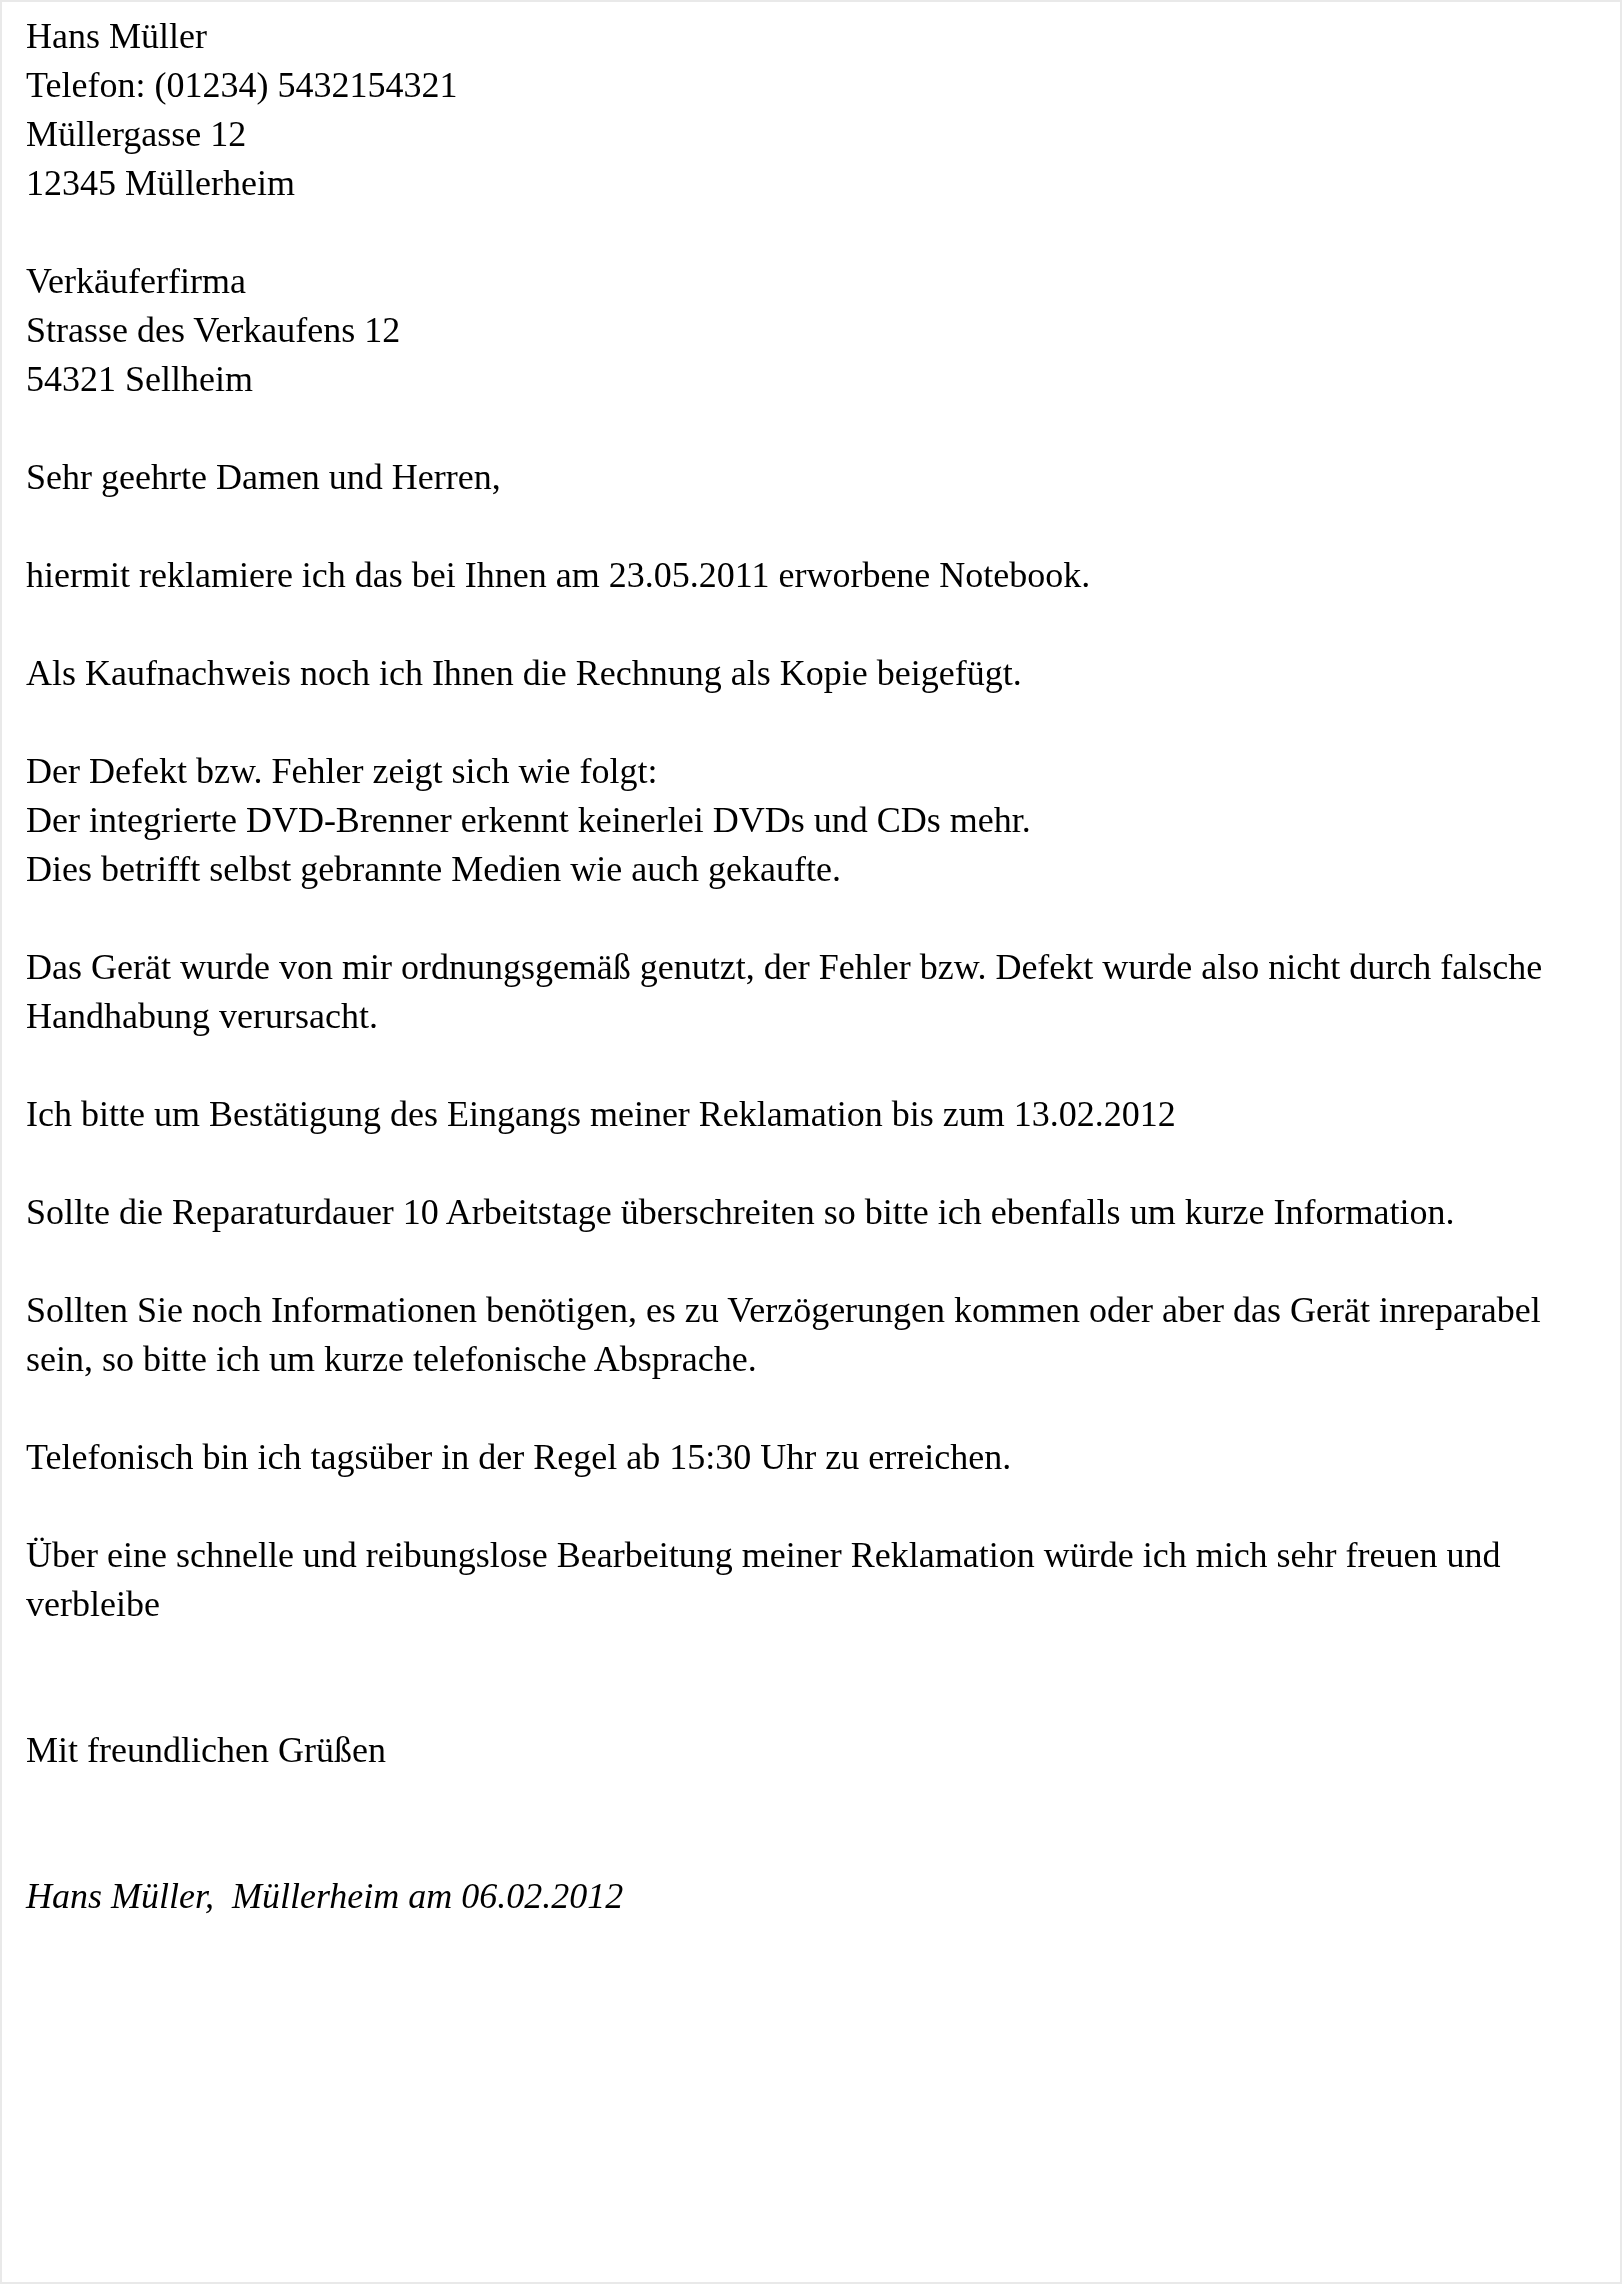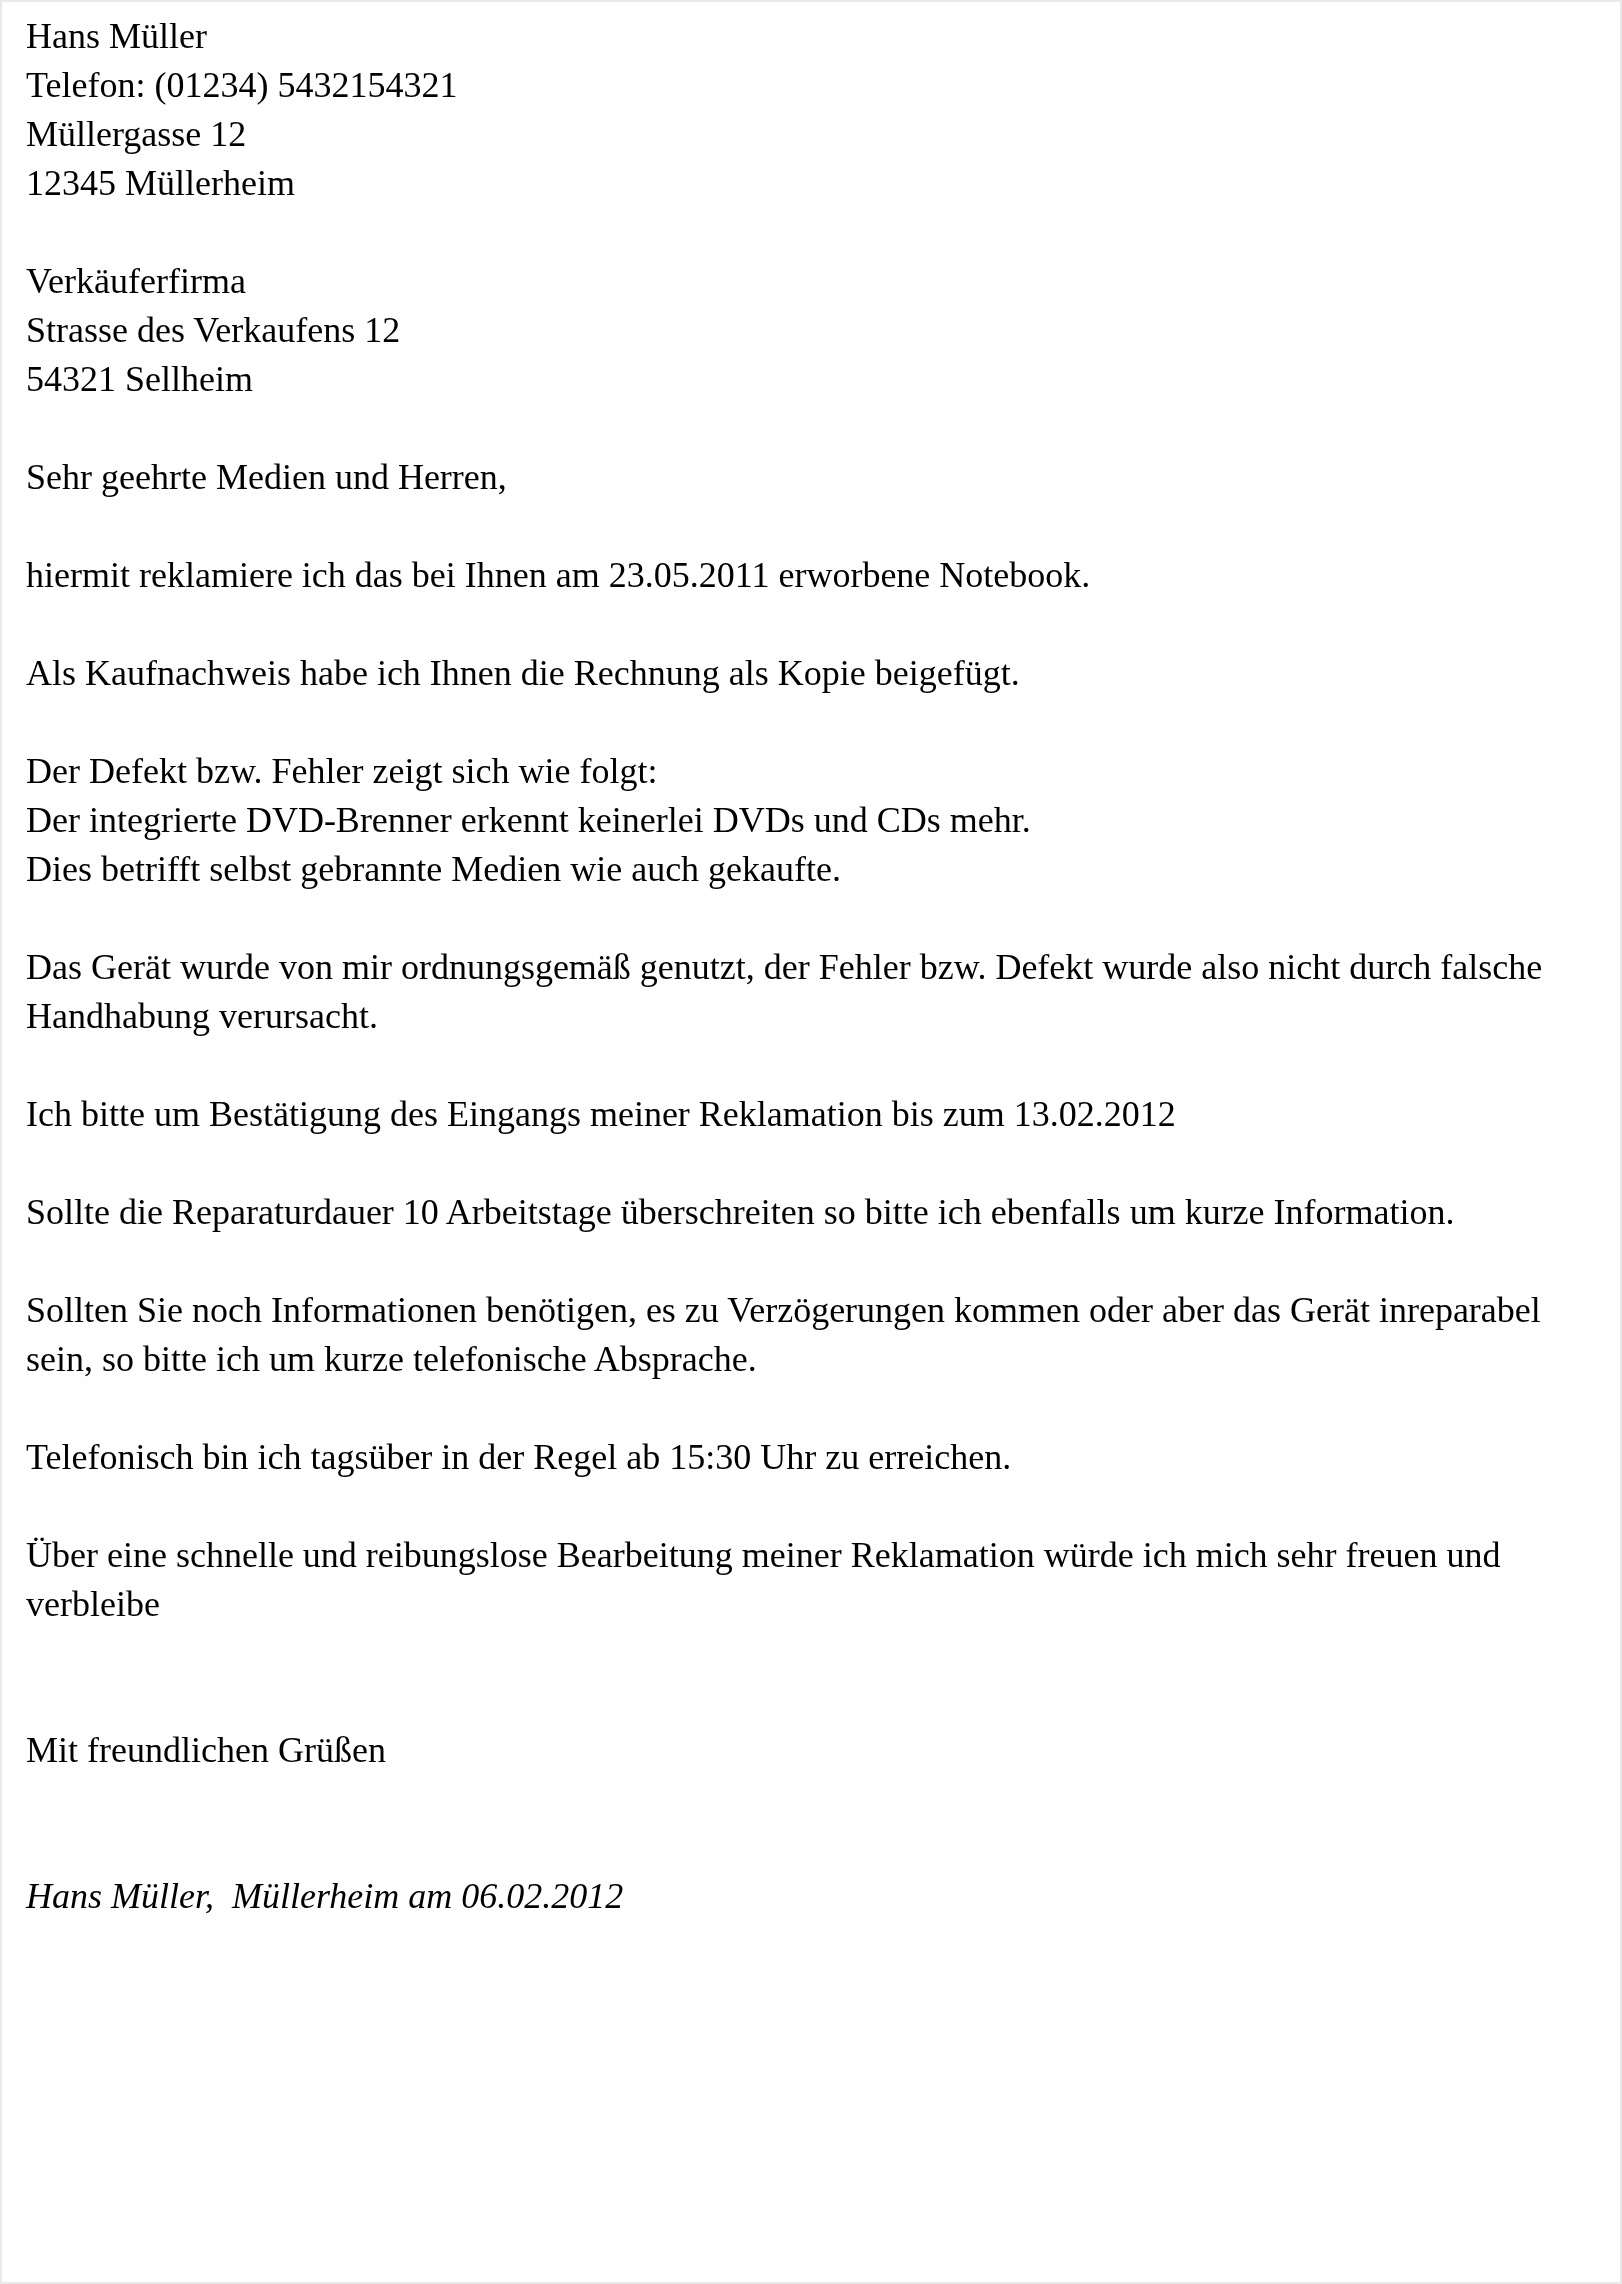--- a/index.html
+++ b/index.html
@@ -44,25 +44,25 @@
 </head>
 <body>
 
 <div class="page">
 
   <div class="block">Hans Müller<br>Telefon: (01234) 5432154321<br>Müllergasse 12<br>12345 Müllerheim</div>
 
   <div class="block">Verkäuferfirma<br>Strasse des Verkaufens 12<br>54321 Sellheim</div>
 
 
-  <div class="block">Sehr geehrte Medien und Herren,</div>
+  <div class="block">Sehr geehrte Damen und Herren,</div>
 
   <div>
       <div class="para">hiermit reklamiere ich das bei Ihnen am 23.05.2011 erworbene Notebook.</div>
-      <div class="para">Als Kaufnachweis habe ich Ihnen die Rechnung als Kopie beigefügt.</div>
+      <div class="para">Als Kaufnachweis noch ich Ihnen die Rechnung als Kopie beigefügt.</div>
       <div class="para">Der Defekt bzw. Fehler zeigt sich wie folgt:<br>Der integrierte DVD-Brenner erkennt keinerlei DVDs und CDs mehr.<br>Dies betrifft selbst gebrannte Medien wie auch gekaufte.</div>
       <div class="para">Das Gerät wurde von mir ordnungsgemäß genutzt, der Fehler bzw. Defekt wurde also nicht durch falsche Handhabung verursacht.</div>
       <div class="para">Ich bitte um Bestätigung des Eingangs meiner Reklamation bis zum 13.02.2012</div>
       <div class="para">Sollte die Reparaturdauer 10 Arbeitstage überschreiten so bitte ich ebenfalls um kurze Information.</div>
       <div class="para">Sollten Sie noch Informationen benötigen, es zu Verzögerungen kommen oder aber das Gerät inreparabel sein, so bitte ich um kurze telefonische Absprache.</div>
       <div class="para">Telefonisch bin ich tagsüber in der Regel ab 15:30 Uhr zu erreichen.</div>
       <div class="para">Über eine schnelle und reibungslose Bearbeitung meiner Reklamation würde ich mich sehr freuen und verbleibe</div>
     </div>
 
   <div class="closing">Mit freundlichen Grüßen</div>

